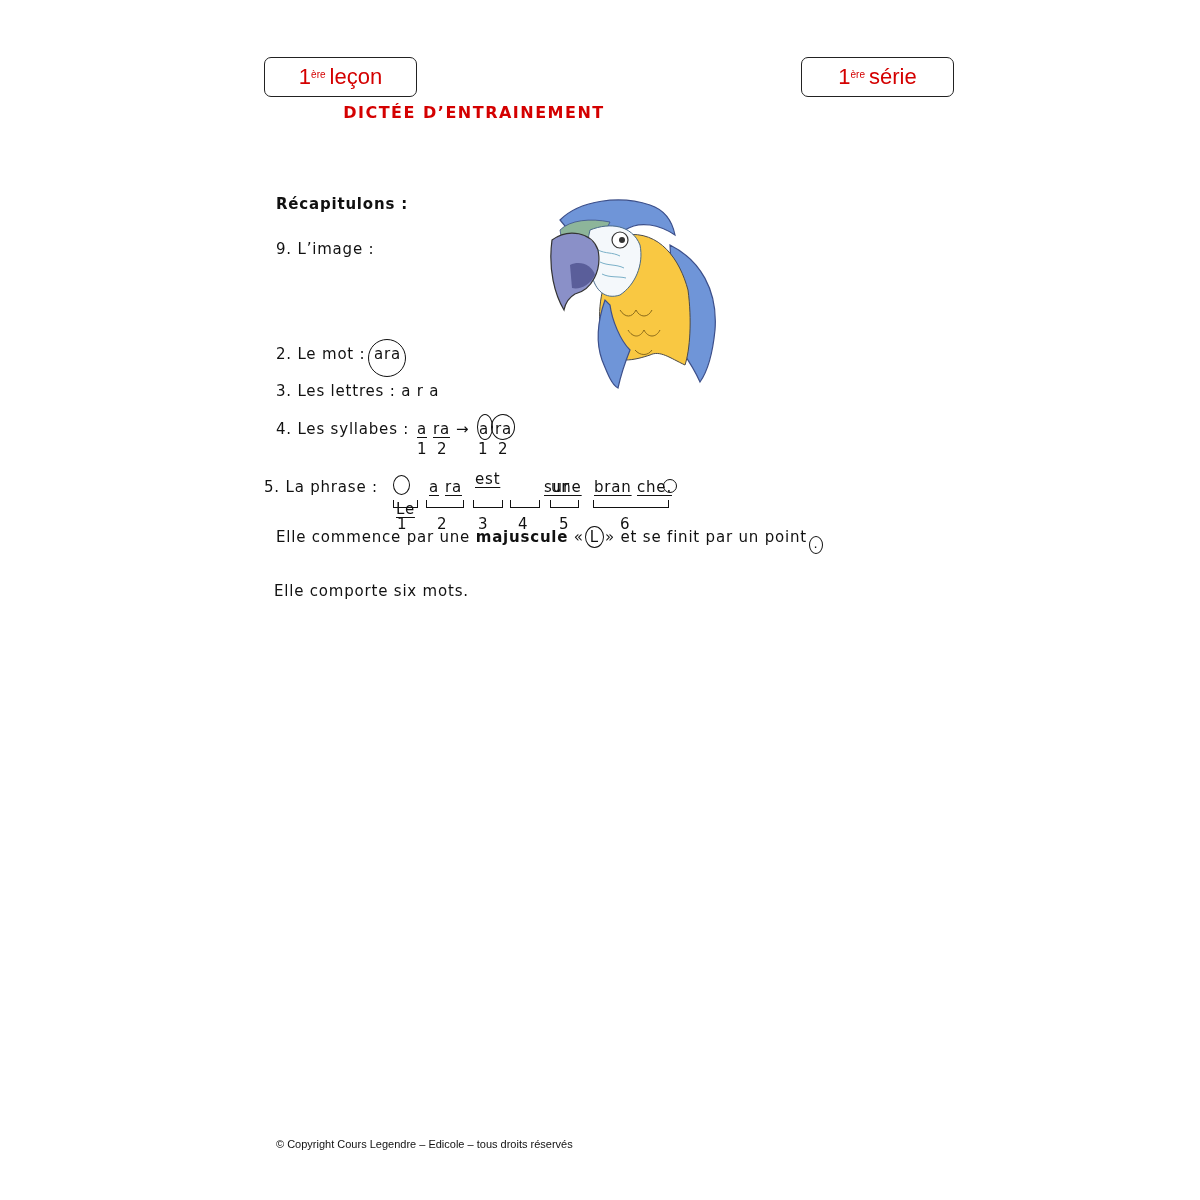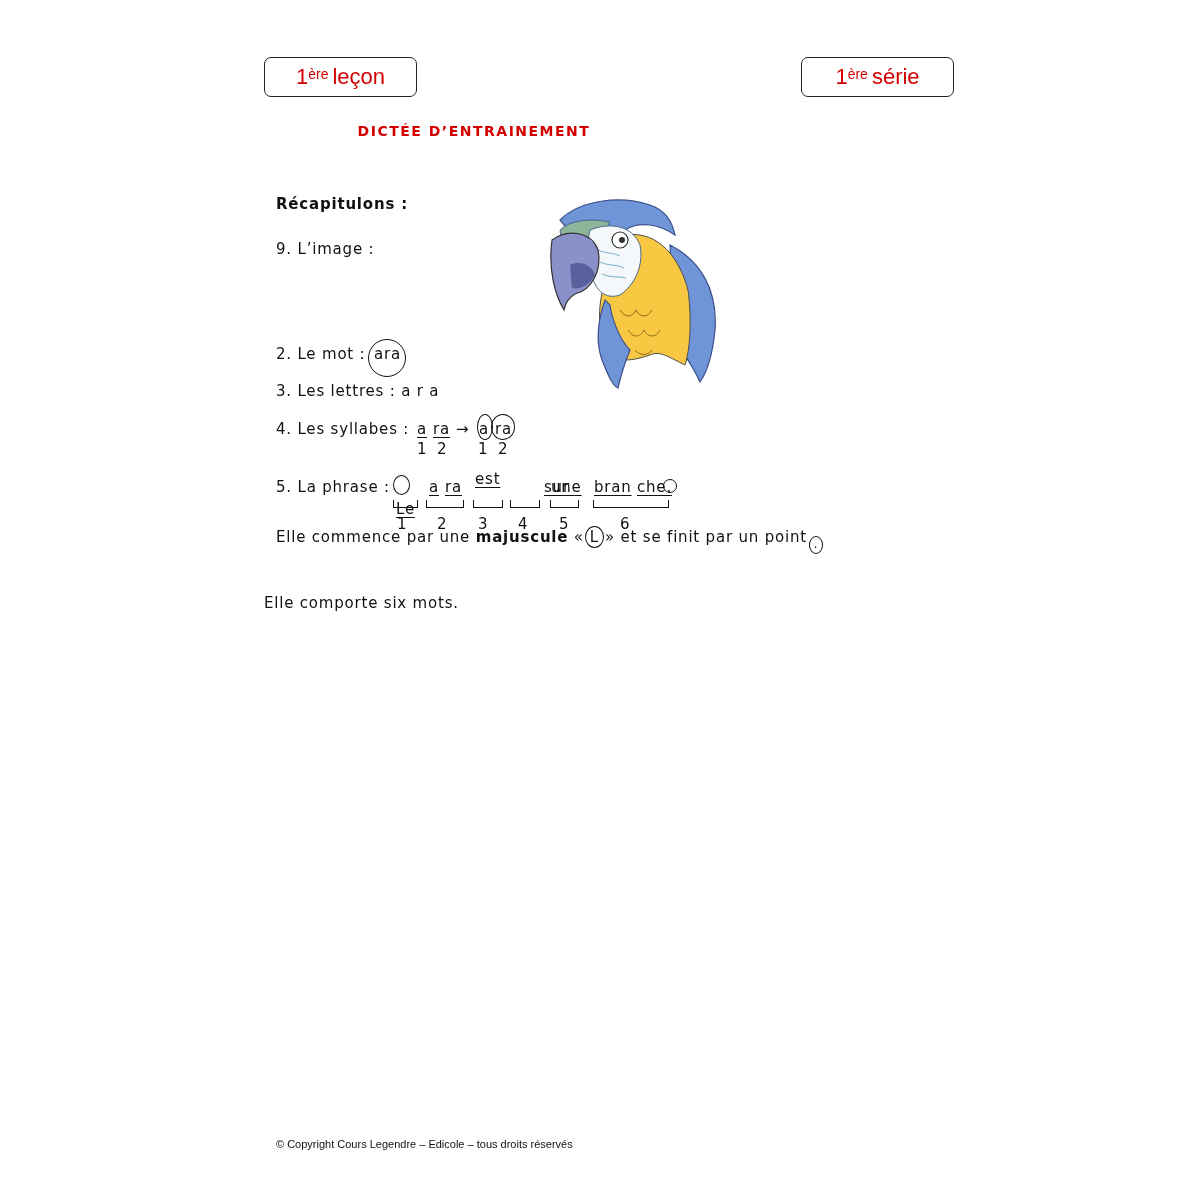--- a/index.html
+++ b/index.html
@@ -2,23 +2,23 @@
 <html><head>
 <meta charset="utf-8">
 <style>
   html, body { margin:0; padding:0; background:#ffffff; }
   body { width:1200px; height:1200px; position:relative; overflow:hidden;
          font-family:"DejaVu Sans", "Liberation Sans", sans-serif; color:#111; }
   .abs { position:absolute; }
   .header-box { position:absolute; top:57px; width:153px; height:40px; border:1.5px solid #222;
     border-radius:7px; box-sizing:border-box; display:flex; align-items:center; justify-content:center;
     color:#d40000; font-family:"Liberation Sans", sans-serif; font-size:22px; }
-  .header-box sup { font-size:14px; position:relative; top:-3px; margin-right:4px; }
+  .header-box sup { font-size:10px; position:relative; top:-3px; margin-right:4px; }
   .title { position:absolute; top:103px; left:0; width:948px; text-align:center; color:#d40000;
-    font-weight:bold; font-size:14px; letter-spacing:1.5px; font-family:"DejaVu Sans", sans-serif;margin-top:20px; }
+    font-weight:bold; font-size:16px; letter-spacing:1.5px; font-family:"DejaVu Sans", sans-serif; }
   .txt { position:absolute; font-size:15px; letter-spacing:0.8px; white-space:nowrap; }
   .bold { font-weight:bold;margin-top:12px; }
   .u { text-decoration:underline; text-underline-offset:3px; }
   .circle { position:absolute; border:1.5px solid #111; border-radius:50%; box-sizing:border-box; }
   .num { position:absolute; font-size:15px; }
   .bracket { position:absolute; height:8px; border:1.5px solid #111; border-top:none; box-sizing:border-box; }
   .footer { position:absolute; top:1138px; left:276px; font-size:11px; font-family:"Liberation Sans", sans-serif; }
 </style>
 </head>
 <body>
@@ -75,21 +75,21 @@
 <div class="txt" style="left:456px; top:420px;">→</div>
 <div class="txt" style="left:479px; top:420px;">a</div>
 <div class="txt" style="left:495px; top:420px;">ra</div>
 <div class="circle" style="left:477px; top:414px; width:16px; height:26px;"></div>
 <div class="circle" style="left:491px; top:414px; width:24px; height:26px;"></div>
 <div class="num" style="left:417px; top:440px;">1</div>
 <div class="num" style="left:437px; top:440px;">2</div>
 <div class="num" style="left:478px; top:440px;">1</div>
 <div class="num" style="left:498px; top:440px;">2</div>
 
-<div class="txt" style="left:276px; top:478px;">5. La phrase :</div>
+<div class="txt" style="left:264px; top:478px;">5. La phrase :</div>
 <div class="txt u" style="left:396px; top:500px;">Le</div>
 <div class="circle" style="left:393px; top:475px; width:17px; height:20px;"></div>
 <div class="txt u" style="left:429px; top:478px;">a</div>
 <div class="txt u" style="left:445px; top:478px;">ra</div>
 <div class="txt u" style="left:475px; top:470px;">est</div>
 <div class="txt u" style="left:512px; top:478px;margin-left:32px;">sur</div>
 <div class="txt u" style="left:551px; top:478px;">une</div>
 <div class="txt u" style="left:594px; top:478px;">bran</div>
 <div class="txt u" style="left:637px; top:478px;">che.</div>
 <div class="circle" style="left:663px; top:479px; width:14px; height:14px;"></div>
@@ -104,15 +104,15 @@
 <div class="num" style="left:397px; top:515px;">1</div>
 <div class="num" style="left:437px; top:515px;">2</div>
 <div class="num" style="left:478px; top:515px;">3</div>
 <div class="num" style="left:518px; top:515px;">4</div>
 <div class="num" style="left:559px; top:515px;">5</div>
 <div class="num" style="left:620px; top:515px;">6</div>
 
 <div class="txt" style="left:276px; top:526px;">
   <span>Elle commence par une </span><span class="bold">majuscule</span><span> «</span><span style="display:inline-block; border:1.5px solid #111; border-radius:50%; padding:1px 4px; margin:0 1px;">L</span><span>» et se finit par un point</span><span style="display:inline-block; border:1.5px solid #111; border-radius:50%; width:12px; height:16px; text-align:center; line-height:14px; margin-left:2px; vertical-align:-6px; font-size:13px;">.</span>
 </div>
-<div class="txt" style="left:264px; top:582px;margin-top:12px;">Elle comporte six mots.</div>
+<div class="txt" style="left:274px; top:582px;">Elle comporte six mots.</div>
 
 <div class="footer">©  Copyright Cours Legendre – Edicole – tous droits réservés</div>
 
 </body></html>

